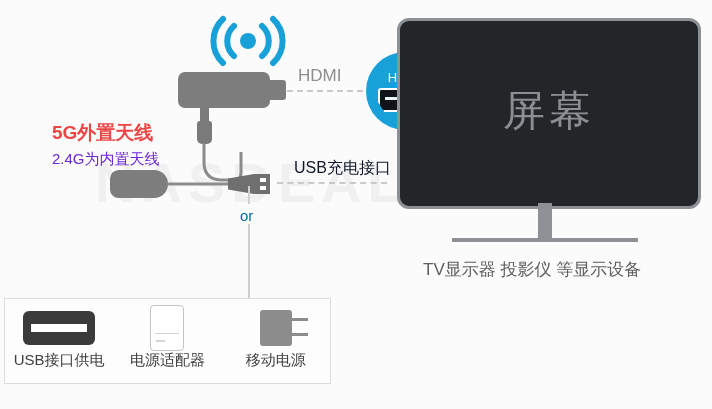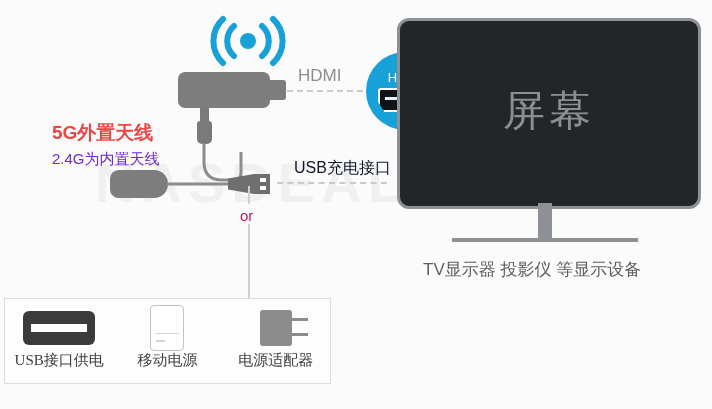--- a/index.html
+++ b/index.html
@@ -124,21 +124,21 @@
     left: 281px; top: 158px;
     font-size: 16px;
     color: #0f172a;
     white-space: nowrap;
     margin-left: 13px;
   }
   .lbl-or {
     position: absolute;
     left: 240px; top: 207px;
     font-size: 15px;
-    color: #be185d;
+    color: #0369a1;
   }
   .lbl-tv {
     position: absolute;
     left: 423px; top: 258px;
     font-size: 17px;
     color: #5e5e5e;
     white-space: nowrap;
     text-align: right;
   }
 
@@ -288,21 +288,20 @@
     width: 16px; height: 3px;
     background: #8c8c8c;
   }
   .ico-adapter-prong.u { top: 8px; }
   .ico-adapter-prong.d { top: 23px; }
 
   .panel-labels {
     position: absolute;
     left: 0; right: 0; top: 52px;
     display: flex;
-    font-family: Liberation Serif, serif;
   }
   .panel-labels .cell {
     font-size: 15px;
     color: #3f3f3f;
     white-space: nowrap;
   }
 </style>
 </head>
 <body>
 
@@ -379,18 +378,18 @@
       </div>
       <div class="cell">
         <div class="ico-adapter">
           <div class="ico-adapter-prong u"></div>
           <div class="ico-adapter-prong d"></div>
         </div>
       </div>
     </div>
     <div class="panel-labels">
       <div class="cell">USB接口供电</div>
+      <div class="cell">电源适配器</div>
       <div class="cell">移动电源</div>
-      <div class="cell">电源适配器</div>
     </div>
   </div>
 
 </div>
 
 </body></html>

